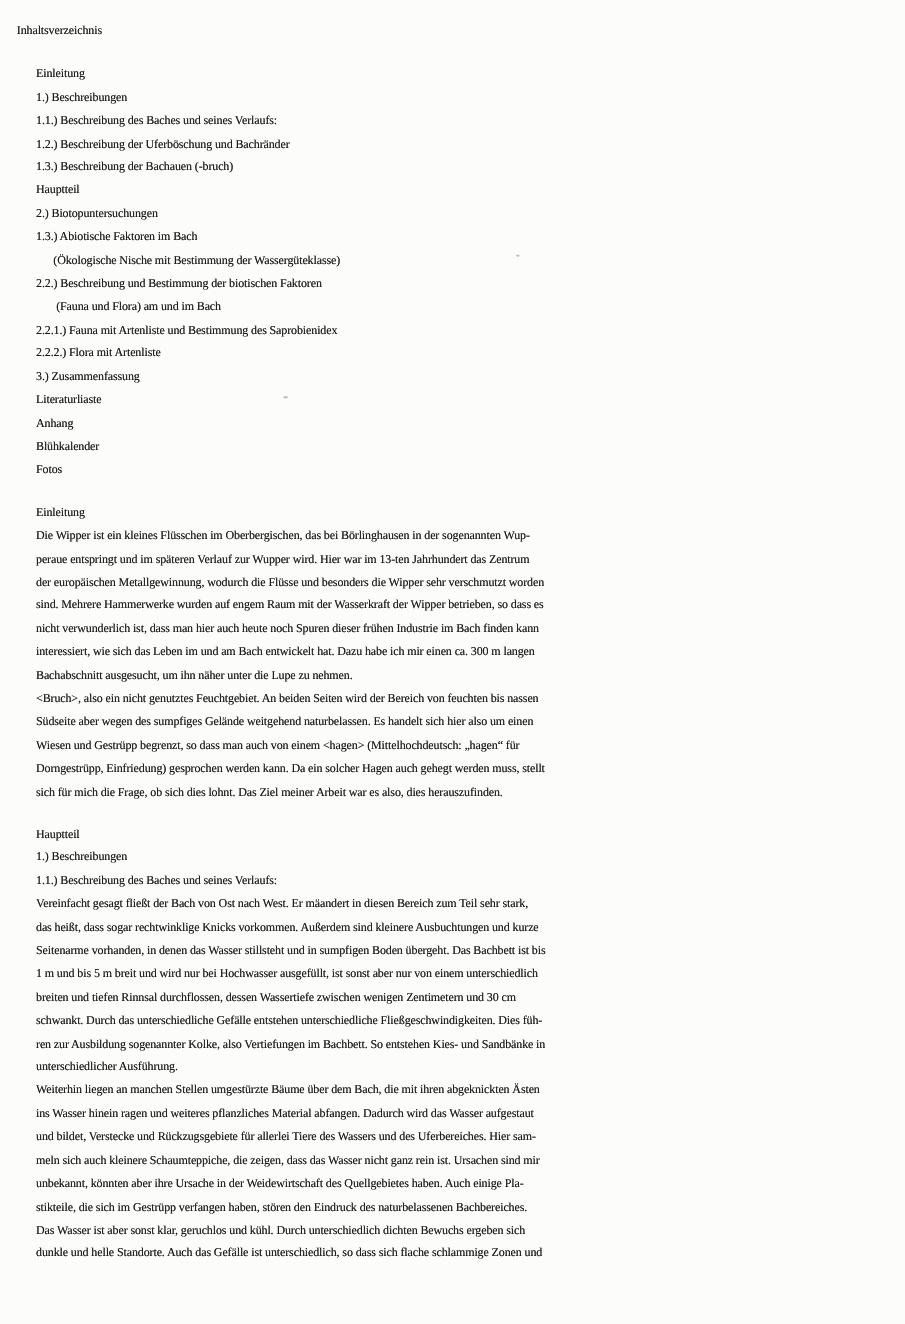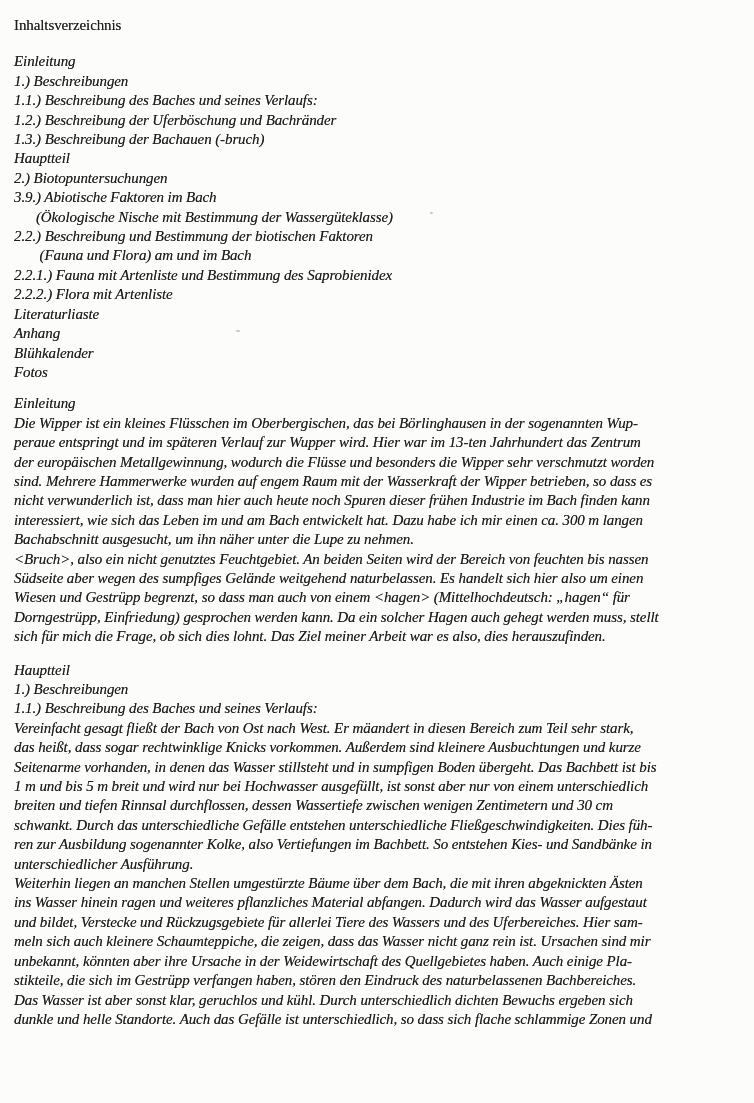--- a/index.html
+++ b/index.html
@@ -9,31 +9,31 @@
   }
   .page {
     position: relative;
     box-sizing: border-box;
     width: 754px;
     height: 1103px;
     margin: 0;
     background: #fcfcfa;
     overflow: hidden;
     font-family: "Liberation Serif", "DejaVu Serif", serif;
-    font-size: 15px;
+    font-size: 10px;
     line-height: 19.4px;
     letter-spacing: -0.1px;
     color: #1d1d1d;
     text-shadow: 0 0 0.5px rgba(25,25,25,0.65);
     padding: 16px 0 0 14px;
   }
   .line {
     white-space: pre;
   }
-  .block { margin: 0; font-style: italic; }
+  .block { margin: 16px; }
   .toc-list   { margin-top: 17px; }
   .einleitung { margin-top: 12px; }
   .hauptteil  { margin-top: 14px; }
   
   .speck {
     position: absolute;
     background: rgba(90,90,90,0.35);
     border-radius: 50%;
   }
   .speck-1 { left: 430px; top: 212px; width: 3px; height: 2px; }
@@ -46,26 +46,27 @@
   <div class="line toc-title">Inhaltsverzeichnis</div>
 
   <div class="block toc-list">
       <div class="line">Einleitung</div>
       <div class="line">1.) Beschreibungen</div>
       <div class="line">1.1.) Beschreibung des Baches und seines Verlaufs:</div>
       <div class="line">1.2.) Beschreibung der Uferböschung und Bachränder</div>
       <div class="line">1.3.) Beschreibung der Bachauen (-bruch)</div>
       <div class="line">Hauptteil</div>
       <div class="line">2.) Biotopuntersuchungen</div>
-      <div class="line">3.9.) Abiotische Faktoren im Bach</div>
+      <div class="line">1.3.) Abiotische Faktoren im Bach</div>
       <div class="line">      (Ökologische Nische mit Bestimmung der Wassergüteklasse)</div>
       <div class="line">2.2.) Beschreibung und Bestimmung der biotischen Faktoren</div>
       <div class="line">       (Fauna und Flora) am und im Bach</div>
       <div class="line">2.2.1.) Fauna mit Artenliste und Bestimmung des Saprobienidex</div>
       <div class="line">2.2.2.) Flora mit Artenliste</div>
+      <div class="line">3.) Zusammenfassung</div>
       <div class="line">Literaturliaste</div>
       <div class="line">Anhang</div>
       <div class="line">Blühkalender</div>
       <div class="line">Fotos</div>
     </div>
 
   <div class="block einleitung">
       <div class="line">Einleitung</div>
       <div class="line">Die Wipper ist ein kleines Flüsschen im Oberbergischen, das bei Börlinghausen in der sogenannten Wup-</div>
       <div class="line">peraue entspringt und im späteren Verlauf zur Wupper wird. Hier war im 13-ten Jahrhundert das Zentrum</div>

